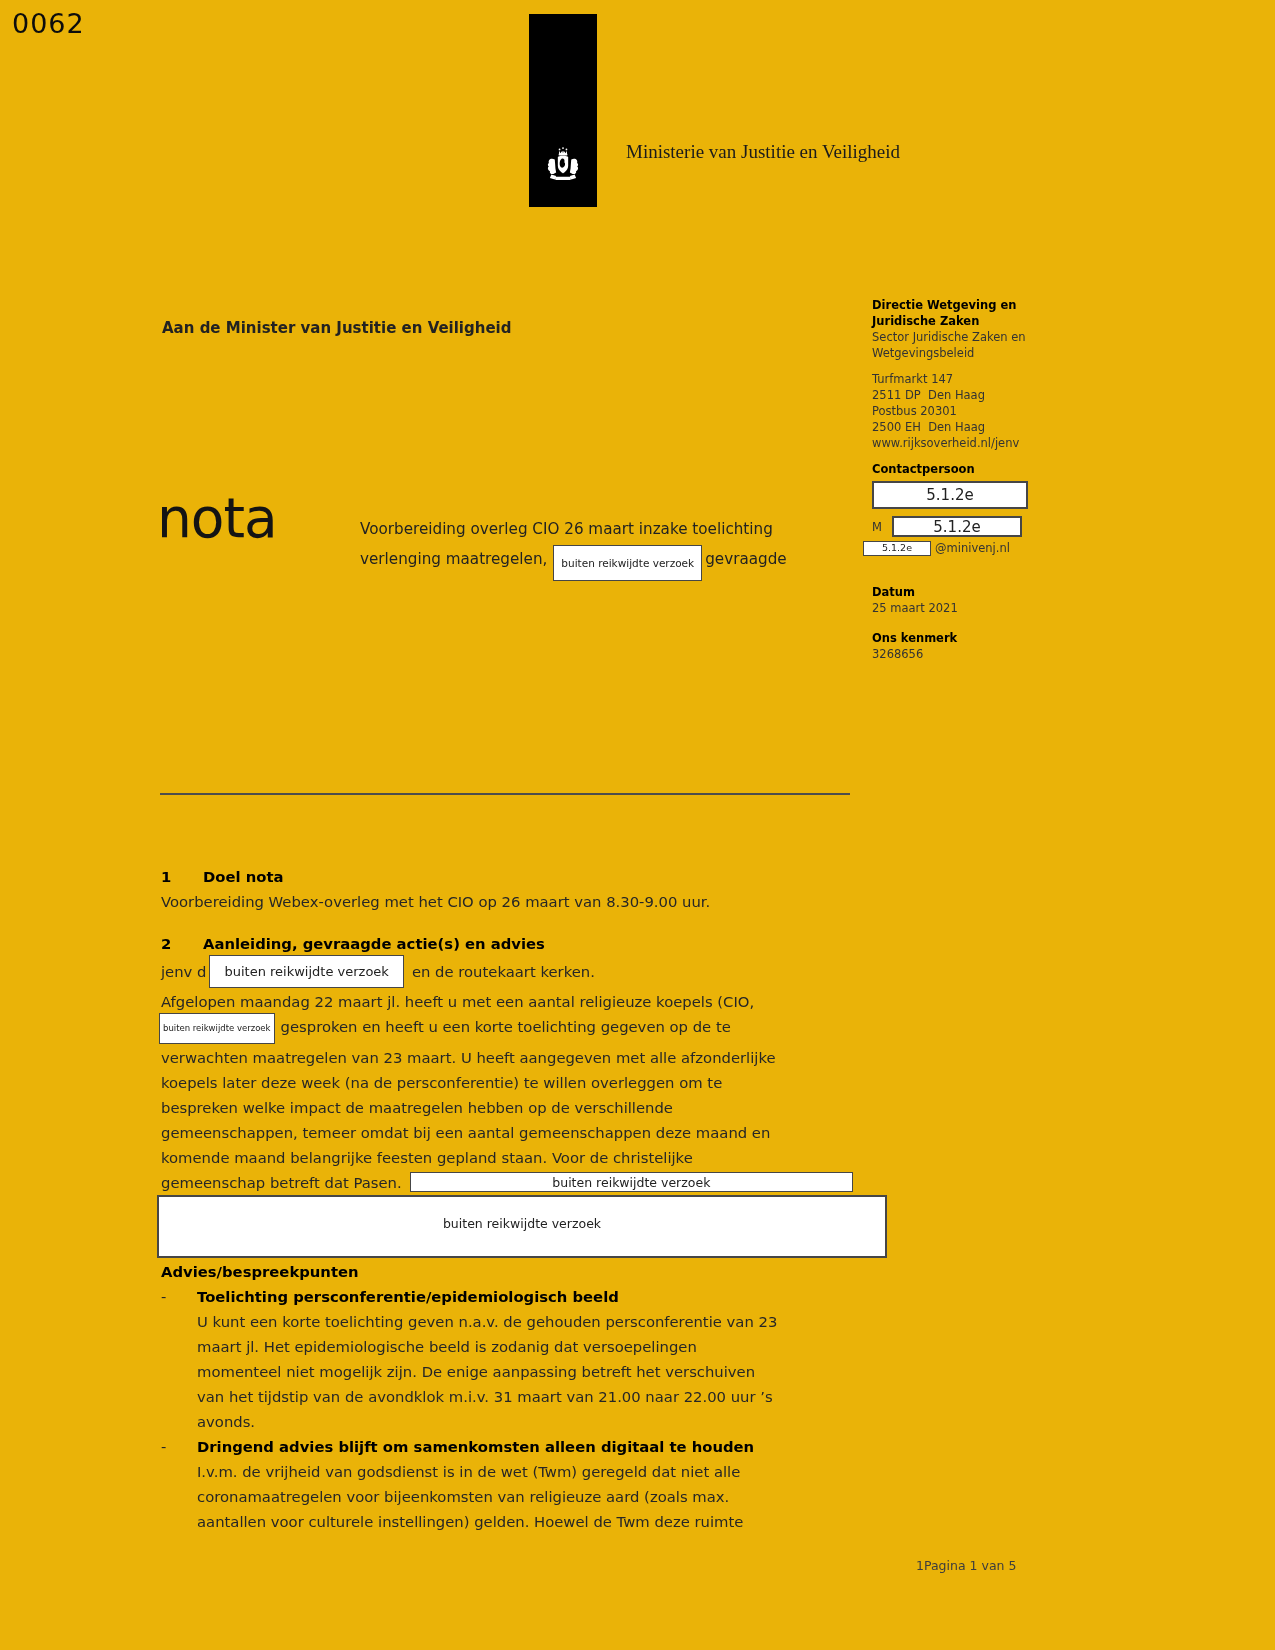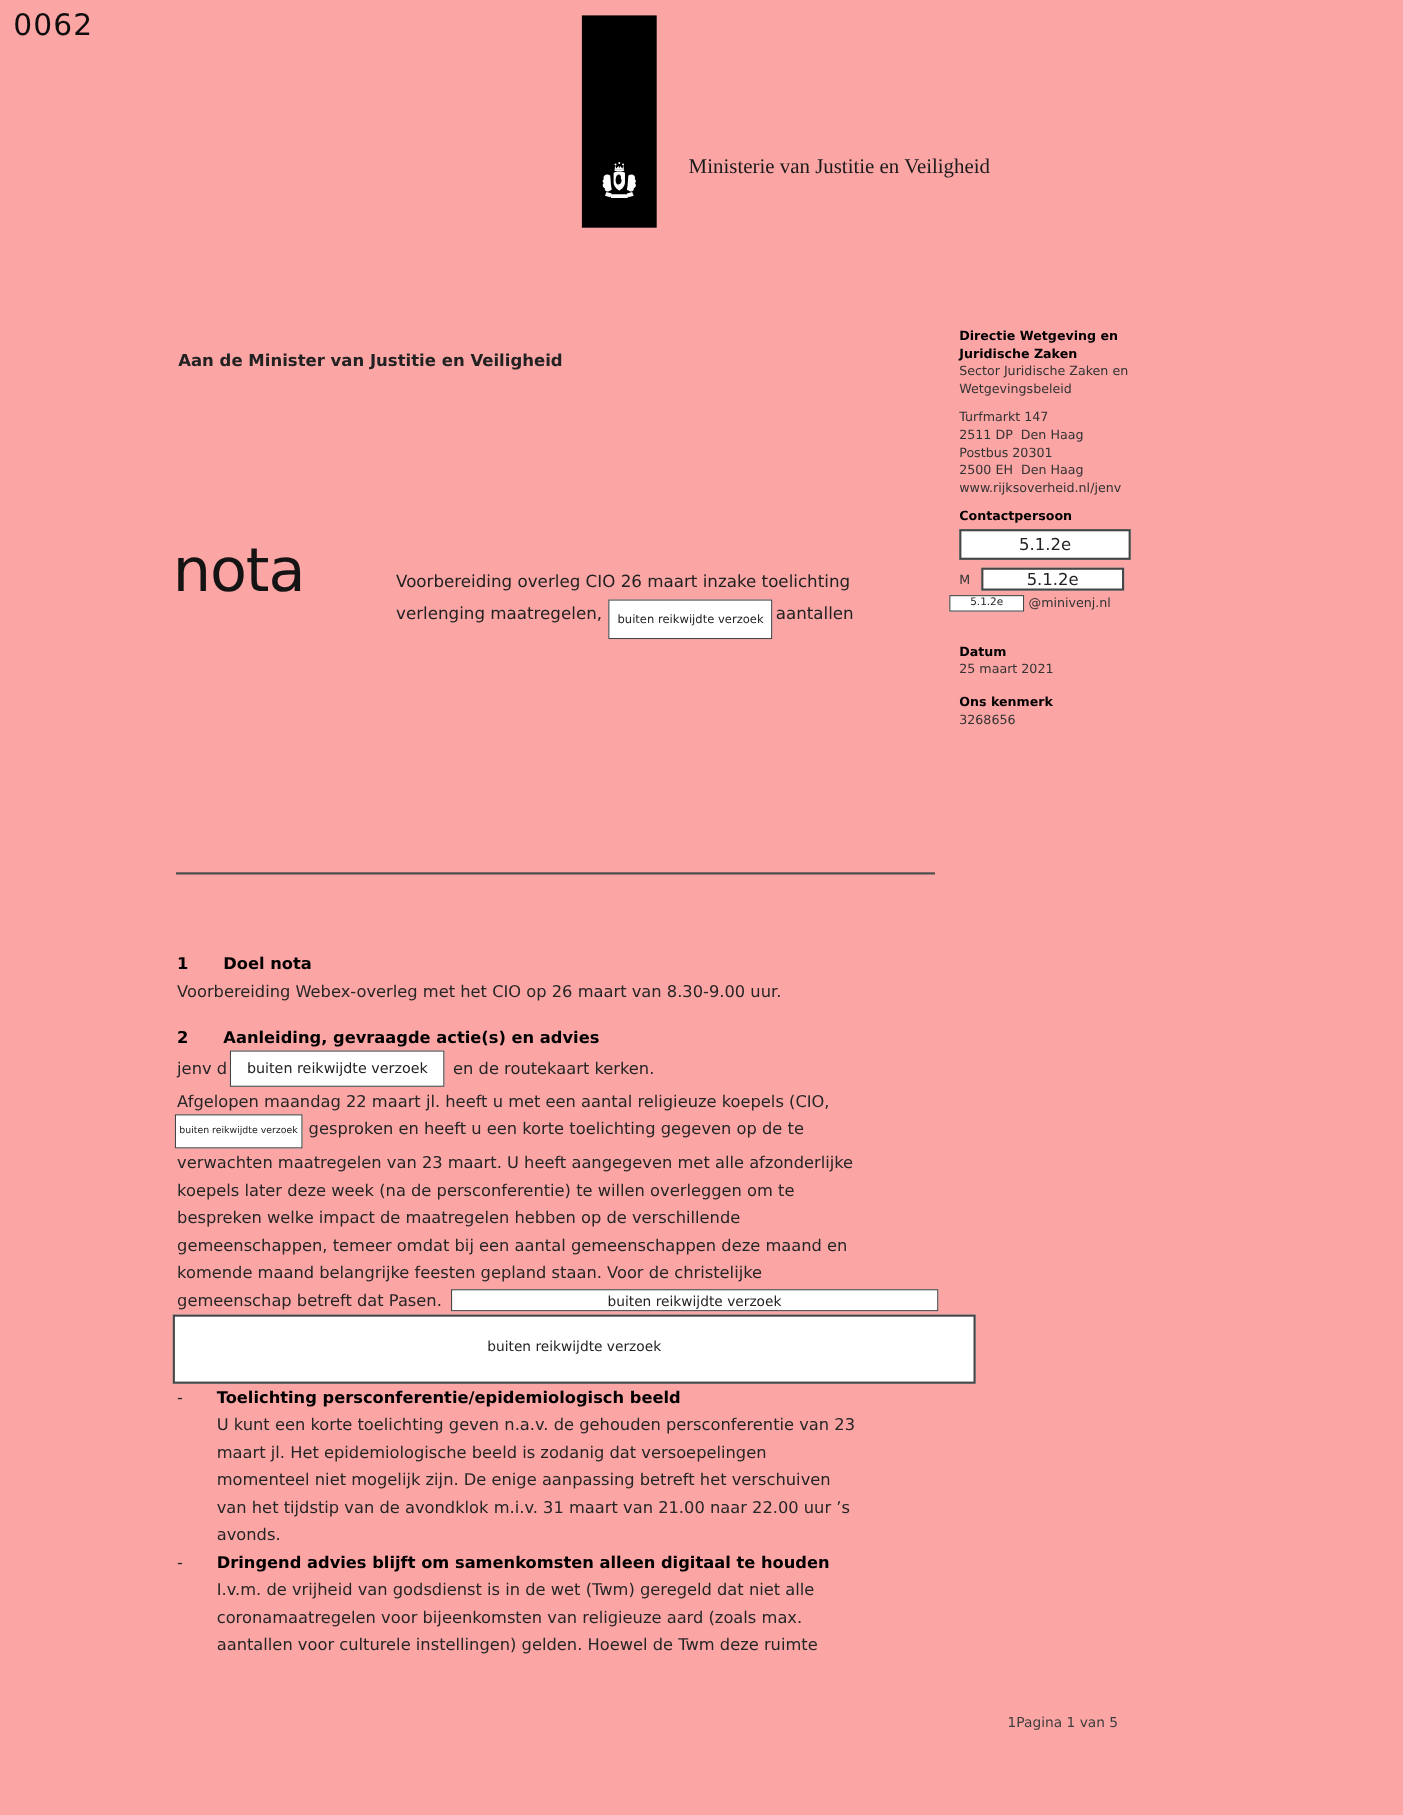--- a/index.html
+++ b/index.html
@@ -1,18 +1,18 @@
 <!DOCTYPE html>
 <html><head>
 <meta charset="utf-8">
 <style>
   html,body { margin:0; padding:0; background:#e8e8e8; }
   .page {
     position:relative; width:1275px; height:1650px; margin:0 auto;
-    background:#fca5a5; overflow:hidden;
+    background:#eab308; overflow:hidden;
     font-family:"DejaVu Sans", sans-serif; color:#262626;
   }
   .docnum { position:absolute; left:12px; top:8px; font-size:27px; color:#0d0d0d; letter-spacing:1px; }
 
   .banner { position:absolute; left:529px; top:14px; width:68px; height:193px; background:#000;
             display:flex; align-items:flex-end; justify-content:center; padding-bottom:8px; box-sizing:border-box; }
   .ministry { position:absolute; left:626px; top:141px; font-family:"Liberation Serif", serif;
               font-size:19px; color:#1b1b1b; }
 
   .addressee { position:absolute; left:162px; top:319px; font-size:15px; color:#222;font-weight:bold; }
@@ -117,21 +117,21 @@
     <div class="sb-gap14"></div>
     <div class="sb-line sb-bold">Ons kenmerk</div>
     <div class="sb-line">3268656</div>
   </div>
 
   <div class="nota">nota</div>
 
   <div class="subject">
     <div>Voorbereiding overleg CIO 26 maart inzake toelichting</div>
     <div>
-      <span>verlenging maatregelen,</span><span class="redact subject-redact">buiten reikwijdte verzoek</span><span>aantallen</span>
+      <span>verlenging maatregelen,</span><span class="redact subject-redact">buiten reikwijdte verzoek</span><span>gevraagde</span>
     </div>
   </div>
 
   <div class="rule"></div>
 
   <div class="bodycol">
     <div class="heading">
       <span class="secnum">1</span><span>Doel nota</span>
     </div>
     <div class="line">Voorbereiding Webex-overleg met het CIO op 26 maart van 8.30-9.00 uur.</div>
@@ -149,20 +149,21 @@
     <div class="line">verwachten maatregelen van 23 maart. U heeft aangegeven met alle afzonderlijke</div>
     <div class="line">koepels later deze week (na de persconferentie) te willen overleggen om te</div>
     <div class="line">bespreken welke impact de maatregelen hebben op de verschillende</div>
     <div class="line">gemeenschappen, temeer omdat bij een aantal gemeenschappen deze maand en</div>
     <div class="line">komende maand belangrijke feesten gepland staan. Voor de christelijke</div>
     <div class="pasen-line">
       <span class="pasen-text">gemeenschap betreft dat Pasen.</span>
       <span class="redact wide-redact">buiten reikwijdte verzoek</span>
     </div>
     <div class="redact big-redact">buiten reikwijdte verzoek</div>
+    <div class="advies">Advies/bespreekpunten</div>
     <div class="bullet-row">
       <span class="dash-cell">-</span>
       <span class="btitle">Toelichting persconferentie/epidemiologisch beeld</span>
     </div>
     <div class="bline">U kunt een korte toelichting geven n.a.v. de gehouden persconferentie van 23</div>
     <div class="bline">maart jl. Het epidemiologische beeld is zodanig dat versoepelingen</div>
     <div class="bline">momenteel niet mogelijk zijn. De enige aanpassing betreft het verschuiven</div>
     <div class="bline">van het tijdstip van de avondklok m.i.v. 31 maart van 21.00 naar 22.00 uur ’s</div>
     <div class="bline">avonds.</div>
     <div class="bullet-row">

